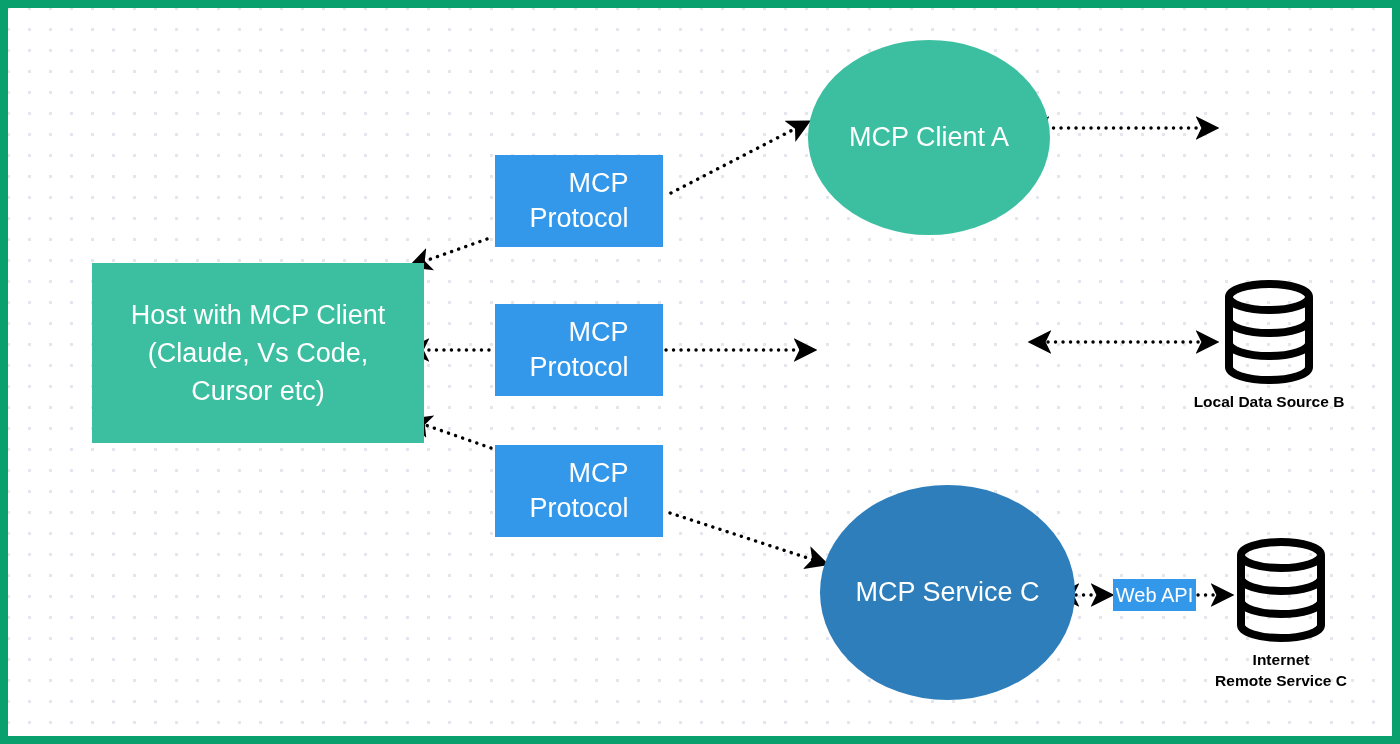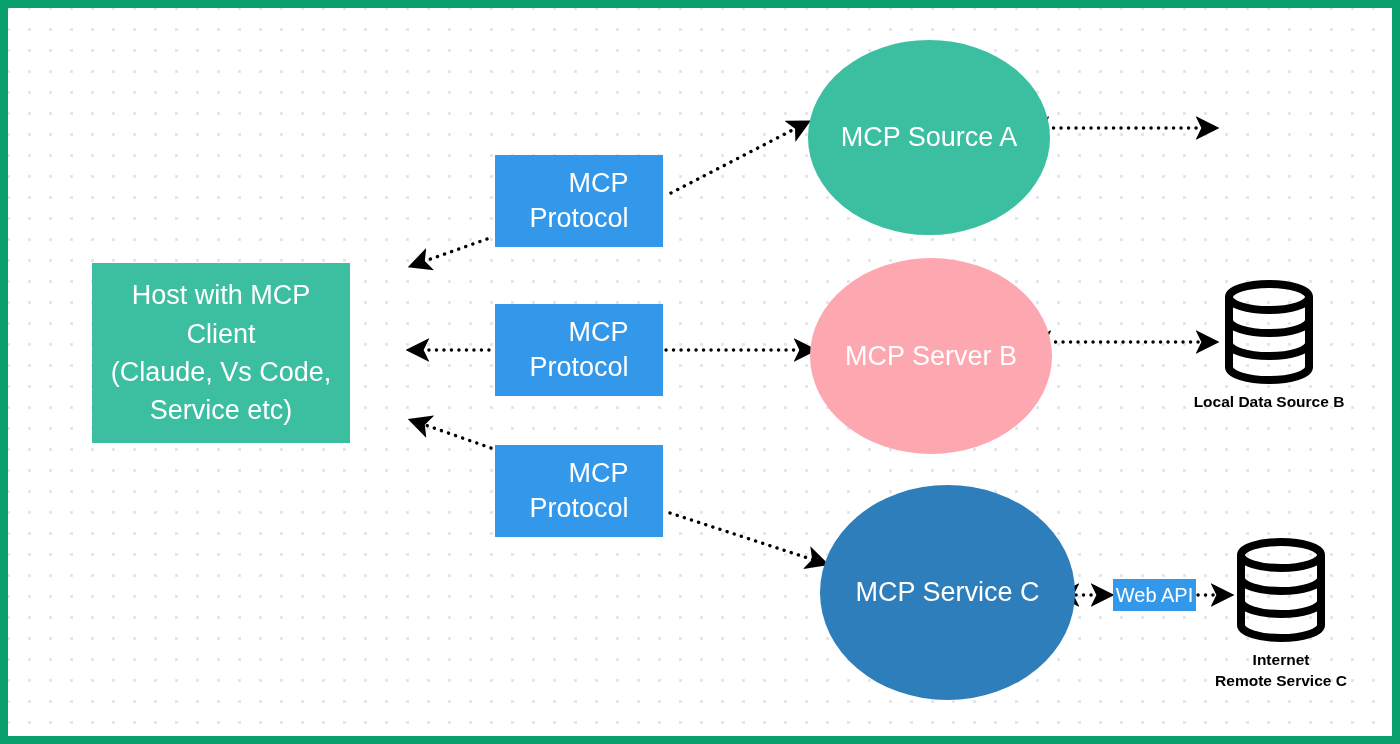--- a/index.html
+++ b/index.html
@@ -29,21 +29,21 @@
     width: 1384px;
     height: 728px;
     pointer-events: none;
   }
 
   
   .host-box {
     position: absolute;
     left: 84px;
     top: 255px;
-    width: 258px;
+    width: 332px;
     height: 180px;
     background: #3cbfa0;
     display: flex;
     align-items: center;
     justify-content: center;
     text-align: center;
     color: #ffffff;
     font-size: 27px;
     line-height: 1.42;
     box-sizing: border-box;
@@ -170,39 +170,36 @@
       <line x1="1068" y1="587" x2="1103" y2="587" marker-end="url(#ah)" marker-start="url(#ahs)"></line>
 
       <line x1="1190" y1="587" x2="1223" y2="587" marker-end="url(#ah)"></line>
     </g>
   </svg>
 
   <div class="host-box">
     <span>
       <span>Host with MCP Client</span><br>
       <span>(Claude, Vs Code,</span><br>
-      <span>Service etc)</span>
+      <span>Cursor etc)</span>
     </span>
   </div>
 
   <div class="proto-box proto-1">
     <span>MCP<br>Protocol</span>
   </div>
   <div class="proto-box proto-2">
     <span>MCP<br>Protocol</span>
   </div>
   <div class="proto-box proto-3">
     <span>MCP<br>Protocol</span>
   </div>
 
   <div class="server server-a">
-    <span>MCP Source A</span>
-  </div>
-  <div class="server server-b">
-    <span>MCP Server B</span>
+    <span>MCP Client A</span>
   </div>
   <div class="server server-c">
     <span>MCP Service C</span>
   </div>
 
 
   <div class="ds ds-b">
     <svg class="db-icon" width="92" height="104" viewBox="0 0 92 104">
       <g fill="none" stroke="#000" stroke-width="8">
         <ellipse cx="46" cy="17" rx="40" ry="13"></ellipse>

